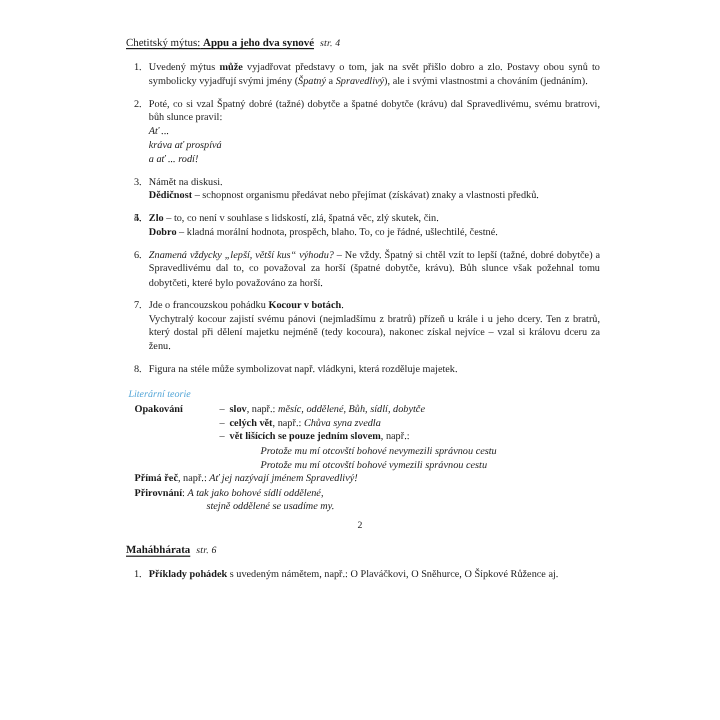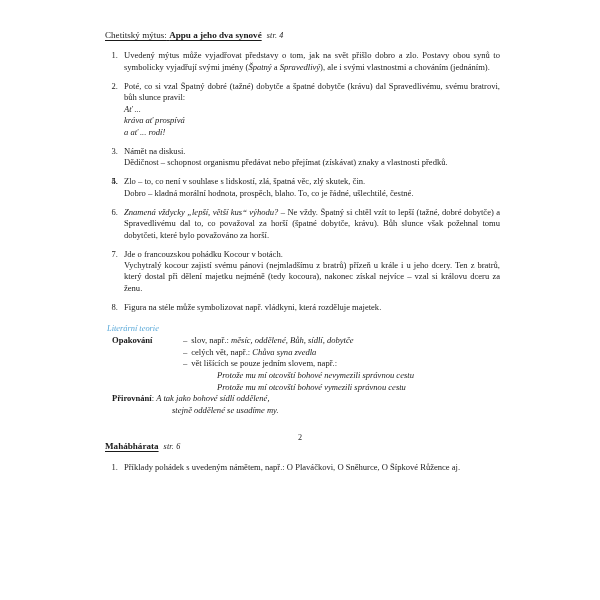--- a/index.html
+++ b/index.html
@@ -58,21 +58,21 @@
     text-align: justify;
   }
   ol.items > li .num {
     position: absolute;
     left: 0;
     top: 0;
     width: 13px;
     text-align: right;
     font-size: 8.55px;
   }
-  .b { font-weight: normal; }
+  .b { font-weight: bold; }
   .i { font-style: italic; }
 
   .verse {
     font-style: italic;
     display: block;
     line-height: 1.34;
   }
 
   
   .lit-label {
@@ -185,20 +185,23 @@
     </div>
 
     <div class="lit-row dash-row">
       <span class="dash">–</span>
       <span><span class="b">vět lišících se pouze jedním slovem</span><span>, např.:</span></span>
     </div>
 
     <div class="indent-ex">Protože mu mí otcovští bohové nevymezili správnou cestu</div>
     <div class="indent-ex">Protože mu mí otcovští bohové vymezili správnou cestu</div>
 
+    <div>
+      <span class="lit-term">Přímá řeč</span><span>, např.: </span><span class="i">Ať jej nazývají jménem Spravedlivý!</span>
+    </div>
 
     <div>
       <span class="lit-term">Přirovnání</span><span>: </span><span class="i">A tak jako bohové sídlí oddělené,</span>
     </div>
     <div class="indent-sub">stejně oddělené se usadíme my.</div>
   </div>
 
 
   <div class="section-head second-head">
     <span class="ul bold">Mahábhárata</span><span class="pg">str. 6</span>

